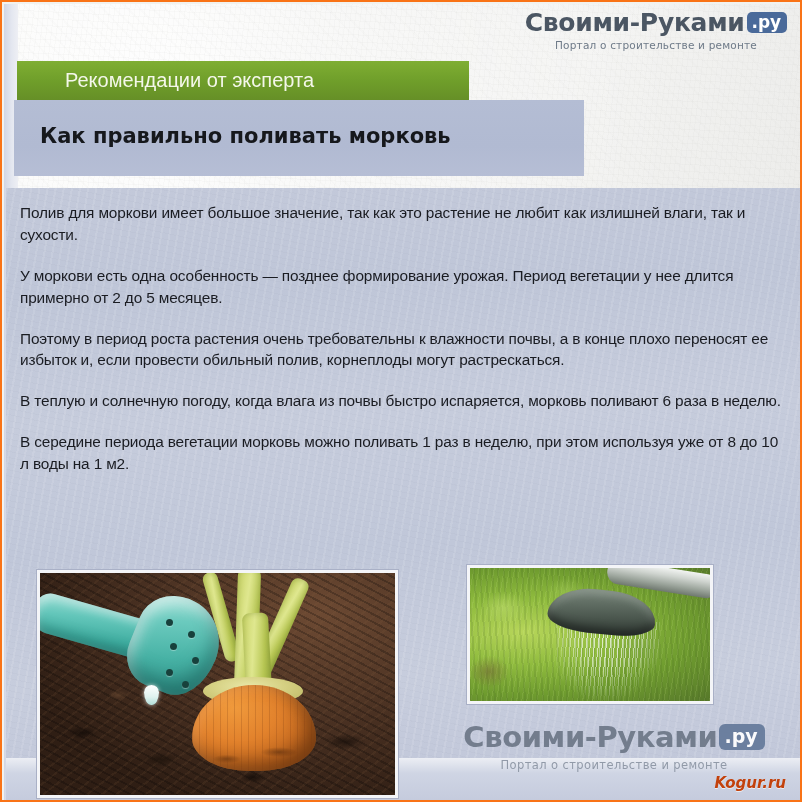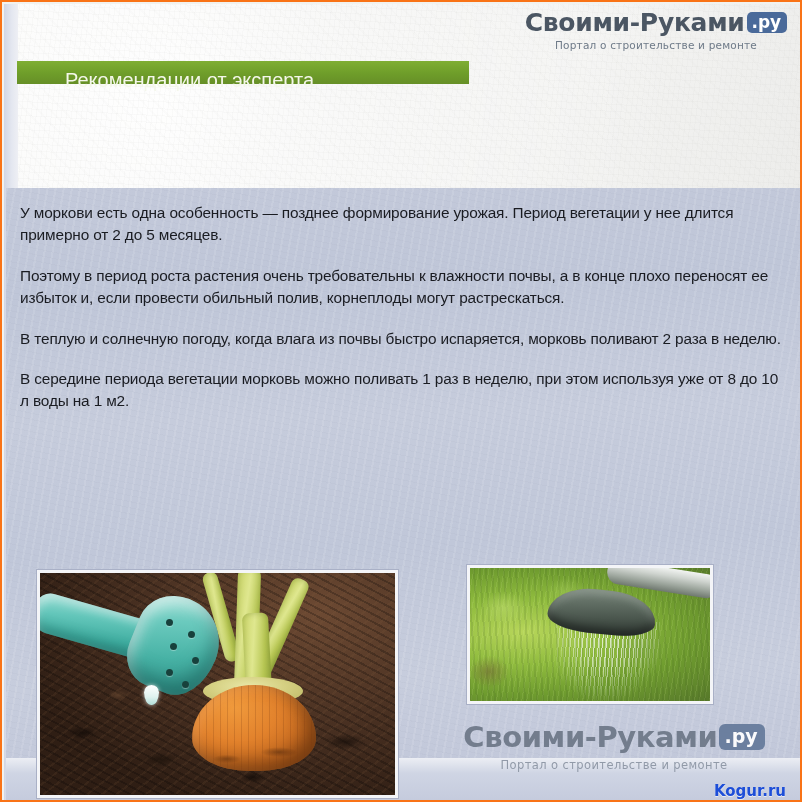--- a/index.html
+++ b/index.html
@@ -98,21 +98,21 @@
     margin-top: 2px;
     white-space: nowrap;
   }
 
   
   .banner {
     position: absolute;
     left: 15px;
     top: 59px;
     width: 452px;
-    height: 23px;
+    height: 39px;
     background: linear-gradient(180deg, #7fae33 0%, #6f9e2a 52%, #668f27 100%);
     z-index: 5;
   }
   .banner-text {
     position: absolute;
     left: 48px;
     top: 8px;
     font-family: "Liberation Sans", sans-serif;
     font-size: 20px;
     color: #f4f7ea;
@@ -416,28 +416,29 @@
     top: 756px;
     width: 794px;
     height: 42px;
     background: linear-gradient(180deg, #eceef4 0%, #cfd5e4 36%, #c5cbdd 100%);
     z-index: 2;
   }
 
   .kogur {
     position: absolute;
     right: 14px;
-    bottom: 0;
+    bottom: 8px;
     font-family: "DejaVu Sans", sans-serif;
     font-size: 15px;
     font-weight: 600;
-    color: #1d4ed8;
+    color: #c2410c;
     text-shadow: 0 1px 0 rgba(255,255,255,0.6);
     z-index: 9;
     white-space: nowrap;
+    font-style: italic;
   }
 </style>
 </head>
 <body>
 
 <div class="page">
   <div class="paper"></div>
   <div class="edge-left"></div>
 
   <div class="brand">
@@ -445,26 +446,30 @@
       <span class="brand-name">Своими-Руками</span>
       <span class="brand-badge">.ру</span>
     </div>
     <div class="brand-tag">Портал о строительстве и ремонте</div>
   </div>
 
   <div class="banner">
     <span class="banner-text">Рекомендации от эксперта</span>
   </div>
 
+  <div class="title-block">
+    <span class="title-text">Как правильно поливать морковь</span>
+  </div>
 
   <div class="body-panel">
     <div class="article">
+      <p class="para">Полив для моркови имеет большое значение, так как это растение не любит как излишней влаги, так и сухости.</p>
       <p class="para">У моркови есть одна особенность — позднее формирование урожая. Период вегетации у нее длится примерно от 2 до 5 месяцев.</p>
       <p class="para">Поэтому в период роста растения очень требовательны к влажности почвы, а в конце плохо переносят ее избыток и, если провести обильный полив, корнеплоды могут растрескаться.</p>
-      <p class="para">В теплую и солнечную погоду, когда влага из почвы быстро испаряется, морковь поливают 2 раза в неделю.</p>
+      <p class="para">В теплую и солнечную погоду, когда влага из почвы быстро испаряется, морковь поливают 6 раза в неделю.</p>
       <p class="para">В середине периода вегетации морковь можно поливать 1 раз в неделю, при этом используя уже от 8 до 10 л воды на 1 м2.</p>
     </div>
   </div>
 
   <div class="photo photo-left">
     <div class="soil"></div>
     <div class="leaf-stem stem-c"></div>
     <div class="leaf-stem stem-b"></div>
     <div class="leaf-stem stem-a"></div>
     <div class="leaf-stem stem-d"></div>

